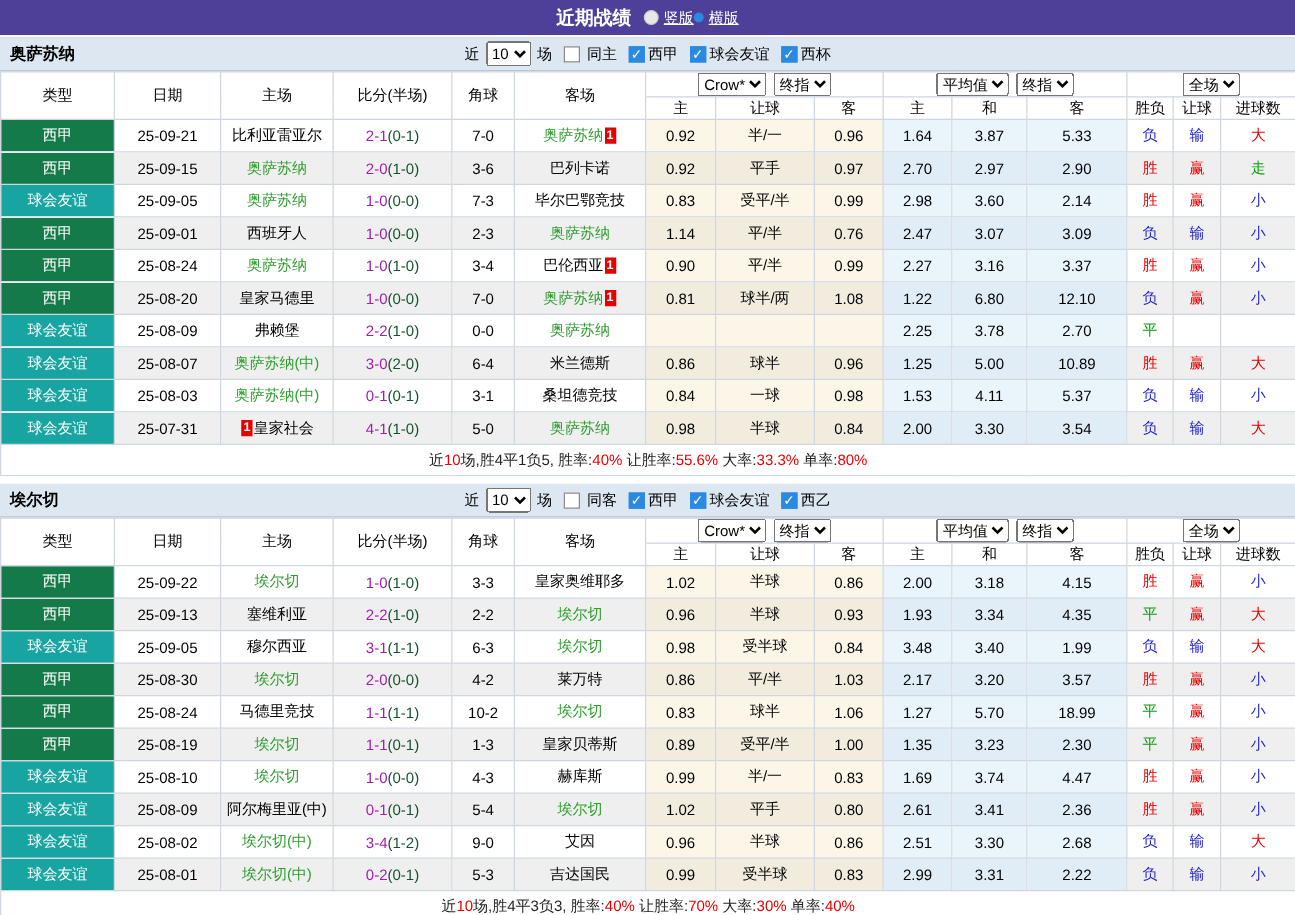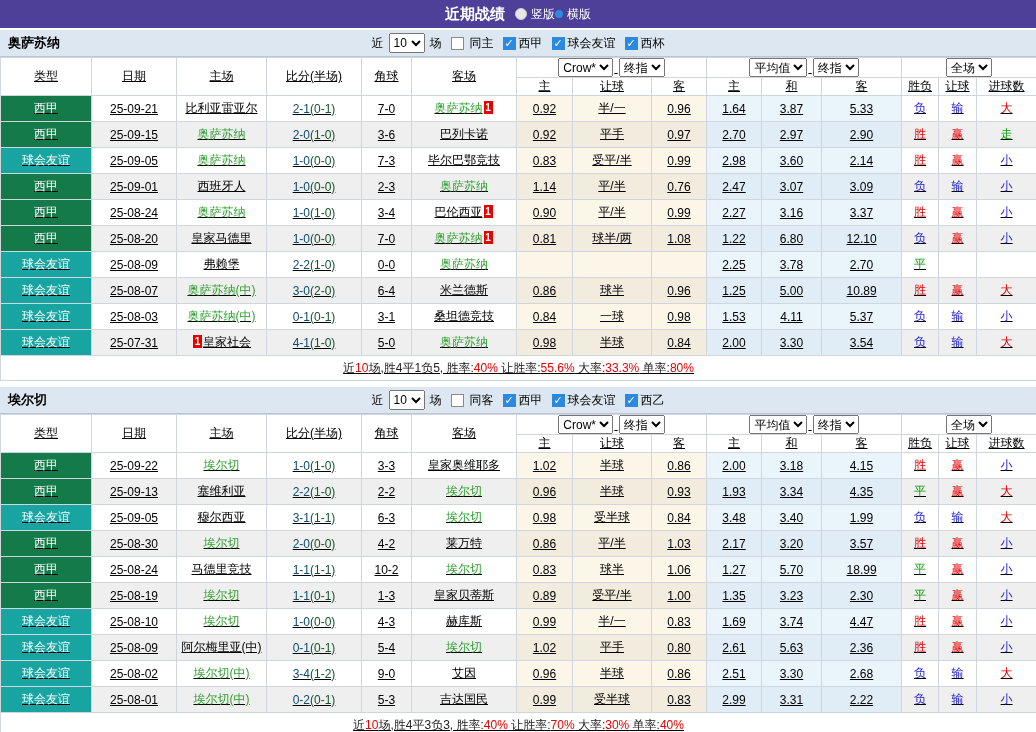--- a/index.html
+++ b/index.html
@@ -3,55 +3,55 @@
 <meta charset="utf-8">
 <style>
   * { box-sizing: border-box; }
   html,body { margin:0; padding:0; background:#fff; }
   body { font-family:"Liberation Sans","DejaVu Sans",sans-serif; }
   .page { width:1036px; height:732px; overflow:hidden; background:#fff; }
 
   .titlebar { height:30px; background:#4e3f99; border-bottom:2px solid #fff;
     display:flex; align-items:center; justify-content:center; gap:10px; color:#fff; }
   .titlebar .t { font-weight:bold; font-size:15px; }
-  .radio-group { display:flex; align-items:center; font-size:12px; }
+  .radio-group { display:flex; align-items:center; font-size:12px;text-decoration:underline; }
   .radio-item { display:flex; align-items:center; gap:4px; cursor:pointer; }
   .radio { display:inline-block; width:12px; height:12px; border-radius:50%;
     background:#e8e8e8; border:1px solid #cfcfcf; }
   .radio.checked { width:6px; height:6px; background:#fff; border:4px solid #2b8ae0; }
 
   .team-row { height:27px; background:#dde7f1; border-bottom:1px solid #b9c6d4;
     position:relative; display:flex; align-items:center; justify-content:center; font-size:12px; color:#000; }
   .team-name-label { position:absolute; left:8px; font-weight:bold; font-size:13px; }
   .controls { display:flex; align-items:center; gap:3px; }
   .controls select { font-size:12px; height:20px; margin:0 2px; }
   .cb { display:inline-block; width:13px; height:13px; background:#fff;
     border:1px solid #8a8a8a; vertical-align:-2px; position:relative; margin-left:6px; margin-right:3px; }
   .cb.checked { background:#2b8ae0; border-color:#2b8ae0; margin-left:6px; margin-right:0; }
   .cb.checked::after { content:"\2713"; position:absolute; left:1px; top:-1px;
     color:#fff; font-size:11px; font-weight:bold; }
 
-  table { border-collapse:collapse; table-layout:fixed; width:1036px; font-size:12px; color:#000;text-decoration:underline; }
+  table { border-collapse:collapse; table-layout:fixed; width:1036px; font-size:12px; color:#000; }
   td { border:1px solid #cfd6de; text-align:center; padding:0; overflow:hidden; white-space:nowrap; }
   thead tr.h1 { height:20px; }
   thead tr.h2 { height:18px; }
   thead td { background:#fff; }
   .selcell select { font-size:12px; height:19px; margin:0 1px; }
   tbody tr { height:26px; }
   tbody tr:nth-child(even) td { background:#efefef; }
   tbody tr:nth-child(odd) td { background:#fff; }
   td.bg-green { background:#157a49 !important; color:#fff; }
   td.bg-teal { background:#18a5a2 !important; color:#fff; }
   td.c-crow { background:#fcf6e9 !important; }
   tbody tr:nth-child(even) td.c-crow { background:#f2ecdf !important; }
   td.c-avg { background:#eaf4fb !important; }
   tbody tr:nth-child(even) td.c-avg { background:#e0edf6 !important; }
   .team-link { cursor:pointer; }
   .green-txt { color:#2f9e2f; }
-  .score-main { color:#0c4a6e; }
+  .score-main { color:#a21caf; }
   .score-half { color:#14532d; }
   .res-r { color:#e60000; }
   .res-b { color:#2020cc; }
   .res-g { color:#0a9d0a; }
   .redcard { display:inline-block; background:#e60000; color:#fff; font-size:10px;
     font-weight:bold; line-height:13px; min-width:9px; height:13px; padding:0 1px;
     vertical-align:1px; margin:0 1px; }
   tr.summary { height:25px; }
   tr.summary td { background:#fff !important; }
   .sum-red { color:#e60000; }
@@ -514,21 +514,21 @@
           <td class="c-type bg-teal">球会友谊</td>
           <td class="c-date">25-08-09</td>
           <td class="c-team"><span class="team-link">阿尔梅里亚(中)</span></td>
           <td class="c-score"><span class="score-main">0-1</span><span class="score-half">(0-1)</span></td>
           <td class="c-corner">5-4</td>
           <td class="c-team"><span class="team-link green-txt">埃尔切</span></td>
           <td class="c-crow">1.02</td>
           <td class="c-crow">平手</td>
           <td class="c-crow">0.80</td>
           <td class="c-avg">2.61</td>
-          <td class="c-avg">5.63</td>
+          <td class="c-avg">3.41</td>
           <td class="c-avg">2.36</td>
           <td class="c-res res-r">胜</td>
           <td class="c-res res-r">赢</td>
           <td class="c-res res-b">小</td>
         </tr>
         <tr>
           <td class="c-type bg-teal">球会友谊</td>
           <td class="c-date">25-08-02</td>
           <td class="c-team"><span class="team-link green-txt">埃尔切(中)</span></td>
           <td class="c-score"><span class="score-main">3-4</span><span class="score-half">(1-2)</span></td>

